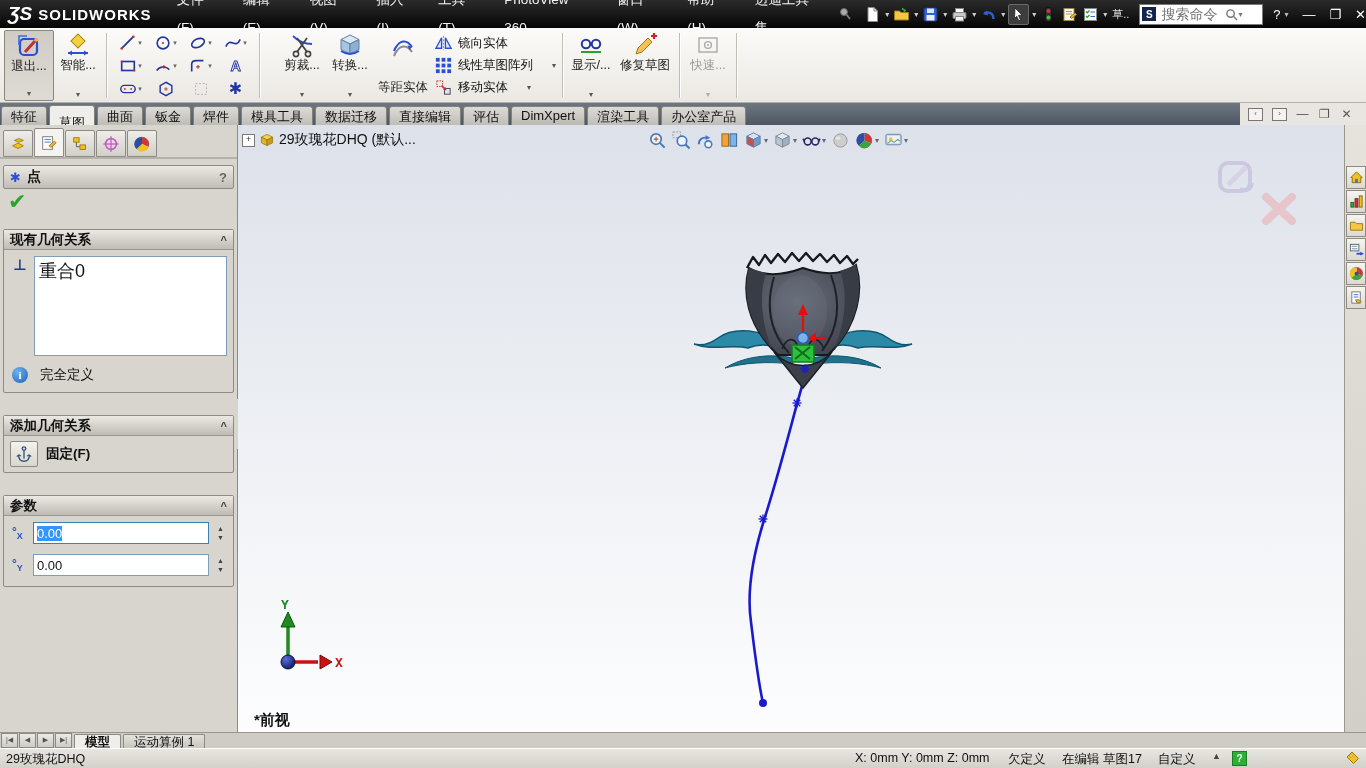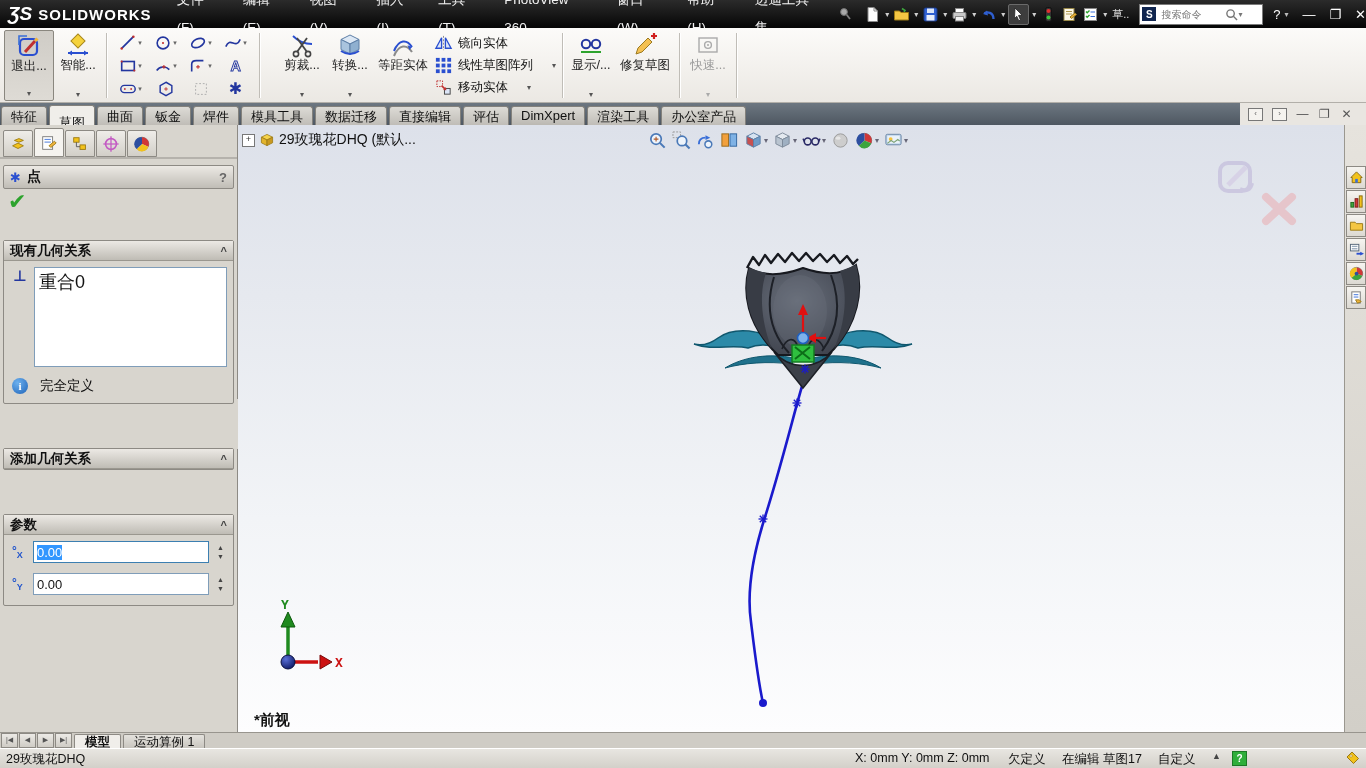--- a/index.html
+++ b/index.html
@@ -17,21 +17,21 @@
   .pin-ico{width:16px;height:16px;margin:0 4px;opacity:.8;}
   .qat{display:flex;align-items:center;gap:2px;margin-left:6px;}
   .qat .qbtn{display:flex;align-items:center;padding:1px 1px;border-radius:2px;}
   .qat .dd{color:#cfcfcf;font-size:8px;margin:0 1px;}
   .qat svg{width:17px;height:17px;}
   .mini-label{color:#ddd;font-size:11px;margin:0 2px;}
   .searchbox{display:flex;align-items:center;background:#fff;border:1px solid #7b7b7b;
     height:19px;width:118px;margin-left:8px;padding:0 2px;}
   .searchbox .sico{width:14px;height:14px;background:#10254f;color:#fff;font-size:10px;
     font-weight:bold;display:flex;align-items:center;justify-content:center;margin-right:3px;}
-  .searchbox input{border:none;outline:none;width:62px;font-size:10px;color:#555;background:transparent;}
+  .searchbox input{border:none;outline:none;width:62px;font-size:14px;color:#555;background:transparent;}
   .searchbox svg{width:13px;height:13px;}
   .win-ctrls{display:flex;align-items:center;gap:14px;margin-left:10px;color:#fff;font-size:13px;}
   .win-ctrls .help-dd{font-size:8px;color:#bbb;margin-left:-10px;}
   
   .cm{position:absolute;left:0;top:28px;width:1366px;height:75px;box-sizing:border-box;
     background:linear-gradient(#fcfbf9,#ebe8e3);border-bottom:1px solid #b2afa9;
     display:flex;align-items:stretch;padding:2px 0 1px 4px;}
   .cmbtn{display:flex;flex-direction:column;align-items:center;padding:2px 3px;min-width:42px;
     font-size:12.5px;color:#1c1c1c;}
   .cmbtn svg{width:26px;height:26px;}
@@ -67,21 +67,21 @@
     display:flex;align-items:center;justify-content:center;border-radius:2px 2px 0 0;}
   .pmtab.active{background:#f5f3ef;height:27px;}
   .pmtab svg{width:18px;height:18px;}
   .pmhead{margin:6px 3px 0 3px;height:22px;background:linear-gradient(#ece9e4,#c0bdb6);
     border:1px solid #8d8a84;border-radius:2px;display:flex;align-items:center;padding:0 6px;gap:6px;}
   .pmhead .ttl{font-weight:bold;font-size:14px;}
   .pmhead .q{margin-left:auto;color:#666;font-weight:bold;}
   .okrow{height:26px;display:flex;align-items:center;padding-left:8px;}
   .okrow .chk{color:#2da32d;font-size:22px;font-weight:bold;line-height:22px;}
   .secgap{height:10px;}
-  .sect{margin:15px 3px;border:1px solid #8d8a84;border-radius:2px;background:#d8d5ce;}
+  .sect{margin:4px 3px;border:1px solid #8d8a84;border-radius:2px;background:#d8d5ce;}
   .sect-h{height:19px;background:linear-gradient(#ece9e4,#bfbcb5);border-bottom:1px solid #9a978f;
     display:flex;align-items:center;padding:0 6px;font-weight:bold;font-size:13.5px;}
   .sect-h .chev{margin-left:auto;color:#444;font-size:11px;font-weight:bold;}
   .rel-body{display:flex;padding:6px 6px 4px 6px;gap:4px;}
   .rel-ico{color:#23369f;font-size:15px;font-weight:bold;width:20px;text-align:center;}
   .rel-list{flex:1;height:100px;background:#fff;border:1px solid #7f9db9;font-size:18px;padding:2px 4px;box-sizing:border-box;}
   .statusrow{display:flex;align-items:center;gap:12px;padding:6px 6px 8px 8px;font-size:13.5px;}
   .info-ico{width:16px;height:16px;border-radius:50%;background:radial-gradient(circle at 35% 30%,#6db1ef,#1e63b8);
     color:#fff;font-size:11px;font-weight:bold;font-family:"Liberation Serif",serif;
     display:flex;align-items:center;justify-content:center;}
@@ -367,21 +367,21 @@
     <div class="cmbtn">
       <svg viewBox="0 0 26 26">
           <polygon points="13,3 22,7.5 13,12 4,7.5" fill="#dce8f5" stroke="#5d7fa6"></polygon>
           <polygon points="4,7.5 13,12 13,22 4,17.5" fill="#a9c4de" stroke="#5d7fa6"></polygon>
           <polygon points="22,7.5 13,12 13,22 22,17.5" fill="#8fb0d0" stroke="#5d7fa6"></polygon>
           <path d="M4 19 Q13 25 22 19" fill="none" stroke="#2a4fd0" stroke-width="2"></path>
         </svg>
       <span class="lbl">转换...</span>
       <span class="dd">▾</span>
     </div>
-    <div class="cmbtn" style="width:52px;">
+    <div class="cmbtn" style="width:52px;gap:22px;">
       <svg viewBox="0 0 26 26">
           <path d="M4 19 C9 7 17 7 22 15" fill="none" stroke="#2a4fd0" stroke-width="2"></path>
           <path d="M4 24 C9 12 17 12 22 20" fill="none" stroke="#8a8a8a" stroke-width="2"></path>
           <polygon points="22,15 17.5,13.2 19.5,18" fill="#2a4fd0"></polygon>
         </svg>
       <span class="lbl">等距实体</span>
     </div>
     <div class="mirrcol">
       <div class="mrow">
         <svg viewBox="0 0 20 20">
@@ -539,20 +539,31 @@
         <span class="info-ico">i</span>
         <span>完全定义</span>
       </div>
     </div>
     <div class="secgap" style="height:14px;"></div>
     <div class="sect">
       <div class="sect-h">
         <span>添加几何关系</span>
         <span class="chev">^</span>
       </div>
+      <div class="fixrow">
+        <span class="fixbtn">
+          <svg viewBox="0 0 20 20">
+              <circle cx="10" cy="4" r="2" fill="none" stroke="#33557a" stroke-width="1.5"></circle>
+              <line x1="10" y1="6" x2="10" y2="15" stroke="#33557a" stroke-width="1.5"></line>
+              <path d="M4 11 C4 16 7 18 10 18 C13 18 16 16 16 11" fill="none" stroke="#33557a" stroke-width="1.5"></path>
+              <path d="M4 11 l-2 2 M4 11 l2.5 1.2 M16 11 l2 2 M16 11 l-2.5 1.2" stroke="#33557a" stroke-width="1.3"></path>
+            </svg>
+        </span>
+        <span class="fixlbl">固定(F)</span>
+      </div>
     </div>
     <div class="secgap" style="height:14px;"></div>
     <div class="sect">
       <div class="sect-h">
         <span>参数</span>
         <span class="chev">^</span>
       </div>
       <div class="prow">
         <span class="pico">°<sub>X</sub></span>
         <div class="pfield focus">

